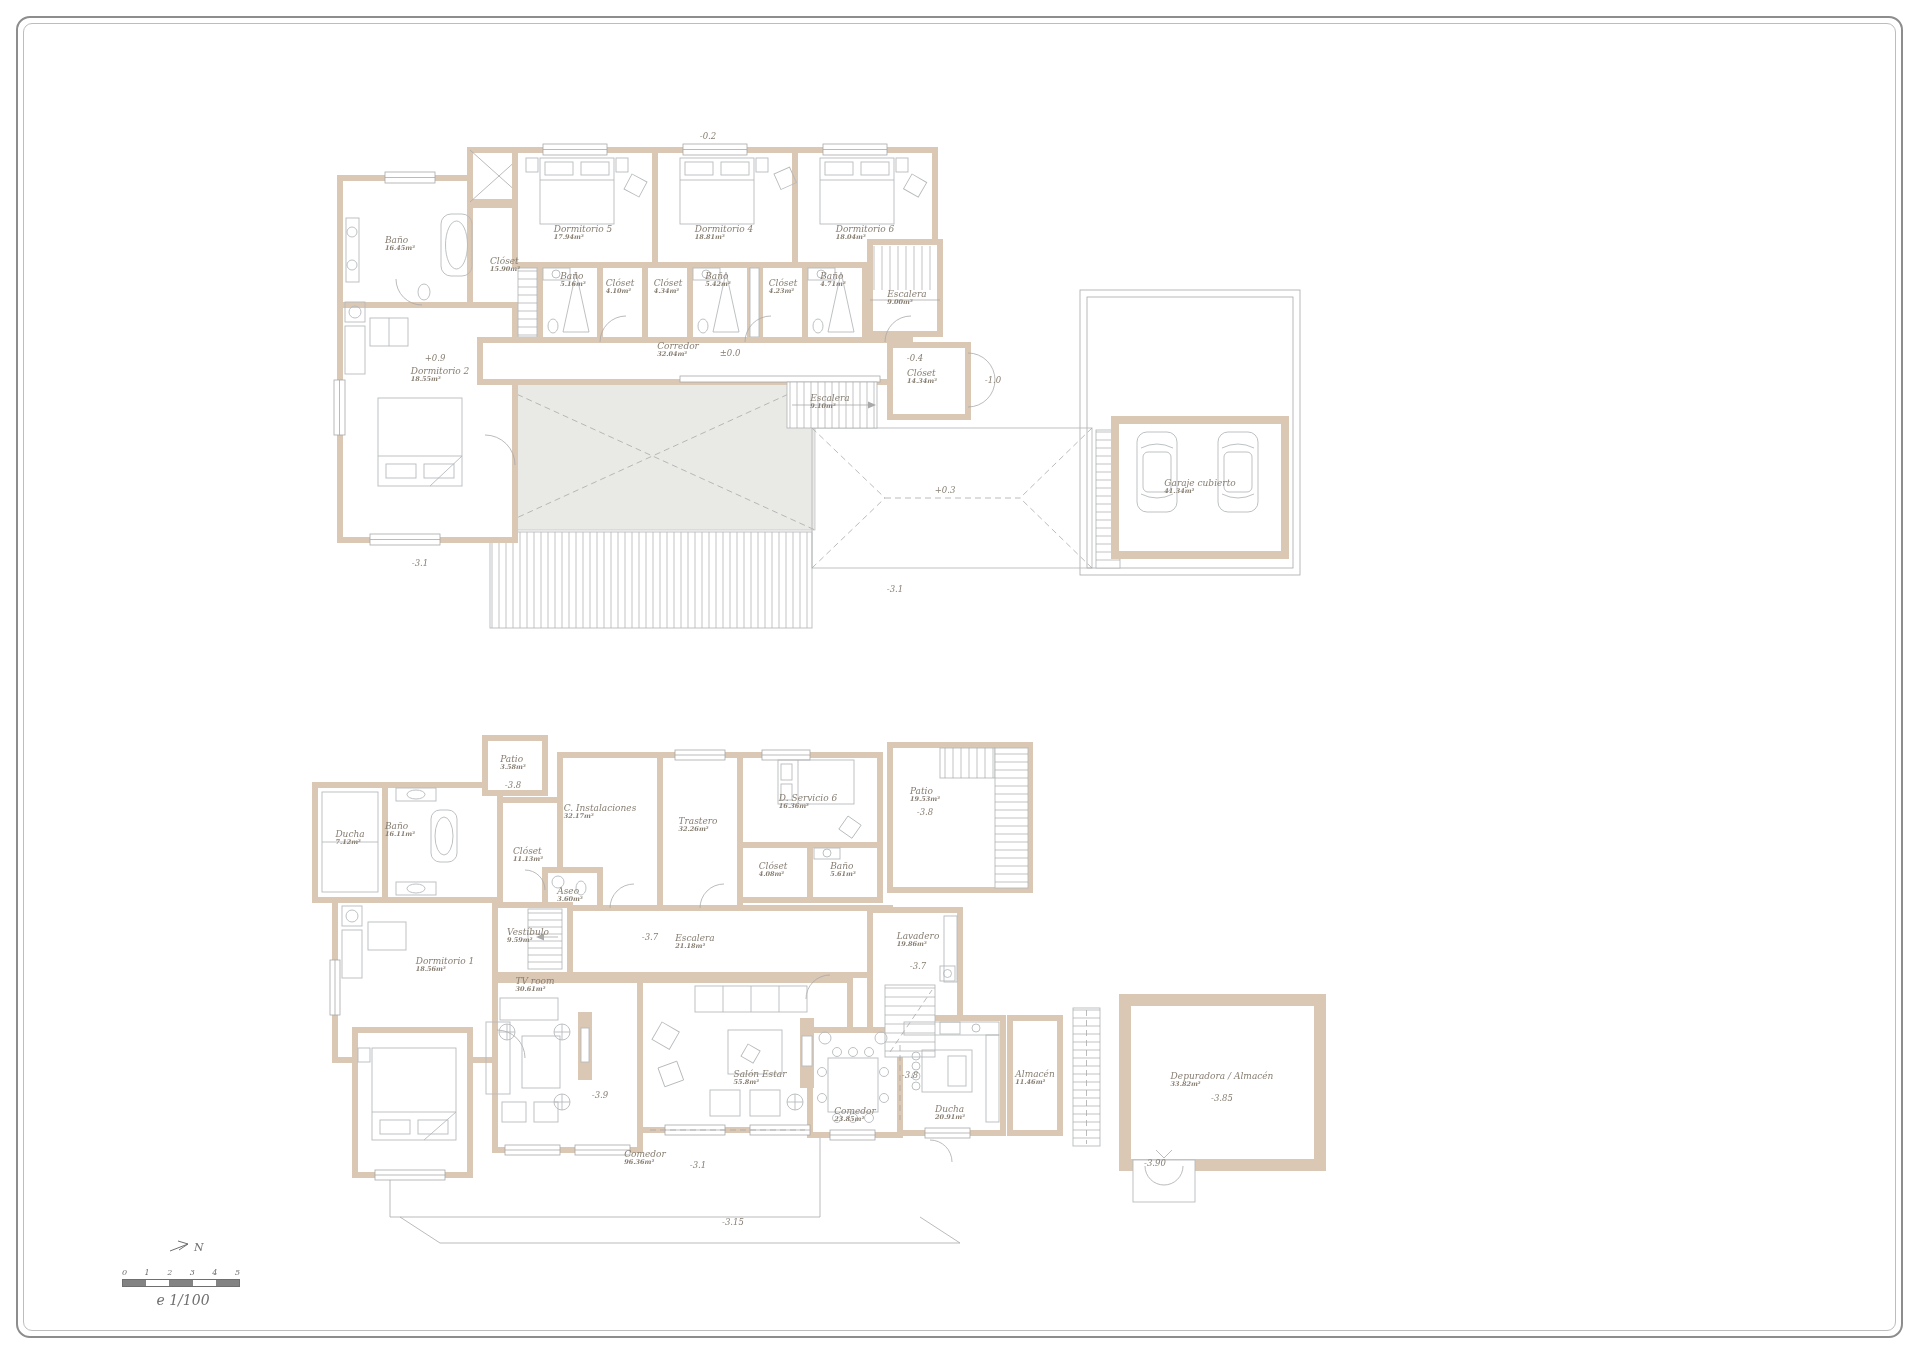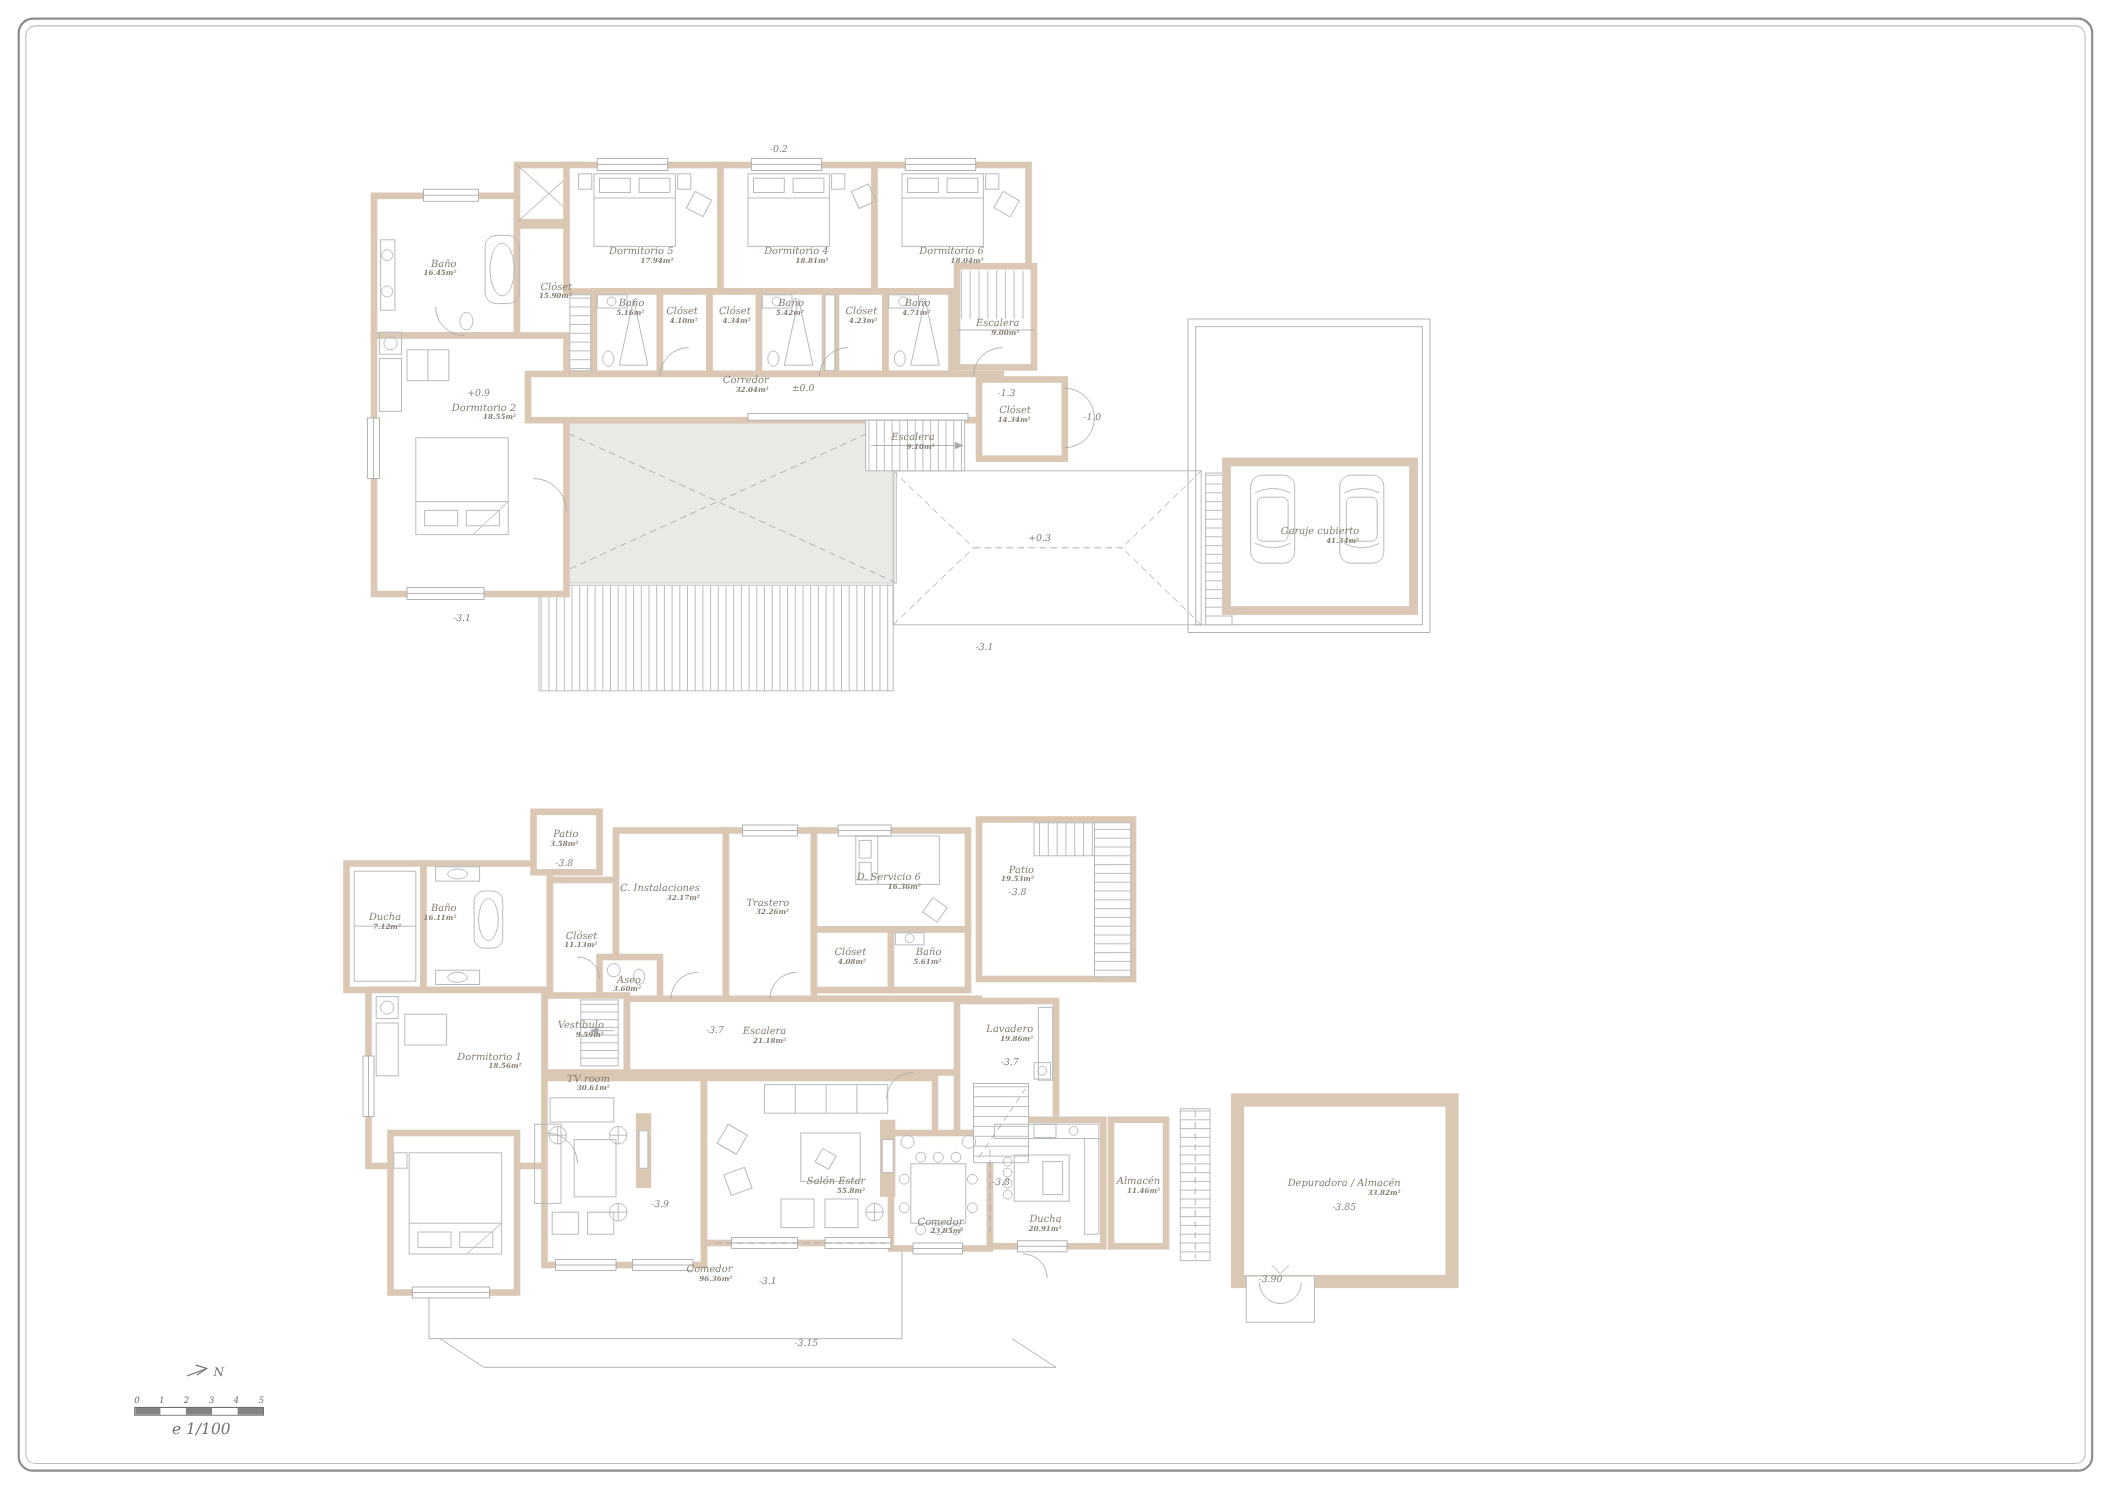--- a/index.html
+++ b/index.html
@@ -16,21 +16,21 @@
   .w12{fill:#fff;stroke:#dac7b4;stroke-width:12;}
   .tn {fill:#dac7b4;stroke:none;}
   .ln {fill:none;stroke:#a9a9a9;stroke-width:.8;}
   .lnf{fill:#fff;stroke:#a9a9a9;stroke-width:.8;}
   .fr {fill:none;stroke:#b6babc;stroke-width:.9;}
   .frf{fill:#fff;stroke:#b6babc;stroke-width:.9;}
   .dash{stroke-dasharray:6 4;}
   .gray{fill:#e9e9e6;stroke:#c6c6c6;stroke-width:.8;}
   g.st line{stroke:#a9a9a9;stroke-width:.7;}
   
-  .rl{position:absolute;transform:translate(-50%,-50%);text-align:right;color:#877e72;
+  .rl{position:absolute;transform:translate(-50%,-50%);text-align:left;color:#877e72;
       font:italic 9px/1.12 "DejaVu Serif",serif;white-space:nowrap;z-index:3;}
   .rl .a{display:block;font-size:6.5px;font-weight:bold;}
   .lv{position:absolute;transform:translate(-50%,-50%);color:#877e72;
       font:italic 8.5px "DejaVu Serif",serif;white-space:nowrap;z-index:3;}
   
   .north{position:absolute;left:168px;top:1240px;display:flex;align-items:center;gap:2px;
          color:#6f6f6f;font:italic 11px "DejaVu Serif",serif;z-index:3;}
   .scalebar{position:absolute;left:122px;top:1268px;width:118px;z-index:3;}
   .scalebar .ticks{display:flex;justify-content:space-between;color:#6f6f6f;
                    font:italic 8px "DejaVu Serif",serif;margin-bottom:2px;}
@@ -622,21 +622,21 @@
   <div class="rl" style="left:783px;top:287px"><span>Clóset</span><span class="a">4.23m²</span></div>
   <div class="rl" style="left:833px;top:280px"><span>Baño</span><span class="a">4.71m²</span></div>
   <div class="rl" style="left:907px;top:298px"><span>Escalera</span><span class="a">9.00m²</span></div>
   <div class="rl" style="left:678px;top:350px"><span>Corredor</span><span class="a">32.04m²</span></div>
   <div class="rl" style="left:830px;top:402px"><span>Escalera</span><span class="a">9.10m²</span></div>
   <div class="rl" style="left:922px;top:377px"><span>Clóset</span><span class="a">14.34m²</span></div>
   <div class="rl" style="left:1200px;top:487px"><span>Garaje cubierto</span><span class="a">41.34m²</span></div>
   <div class="lv" style="left:708px;top:136px">-0.2</div>
   <div class="lv" style="left:435px;top:358px">+0.9</div>
   <div class="lv" style="left:730px;top:353px">±0.0</div>
-  <div class="lv" style="left:915px;top:358px">-1.3</div>
+  <div class="lv" style="left:915px;top:358px">-0.4</div>
   <div class="lv" style="left:993px;top:380px">-1.0</div>
   <div class="lv" style="left:945px;top:490px">+0.3</div>
   <div class="lv" style="left:420px;top:563px">-3.1</div>
   <div class="lv" style="left:895px;top:589px">-3.1</div>
 
   <div class="rl" style="left:513px;top:763px"><span>Patio</span><span class="a">3.58m²</span></div>
   <div class="rl" style="left:350px;top:838px"><span>Ducha</span><span class="a">7.12m²</span></div>
   <div class="rl" style="left:400px;top:830px"><span>Baño</span><span class="a">16.11m²</span></div>
   <div class="rl" style="left:528px;top:855px"><span>Clóset</span><span class="a">11.13m²</span></div>
   <div class="rl" style="left:600px;top:812px"><span>C. Instalaciones</span><span class="a">32.17m²</span></div>

